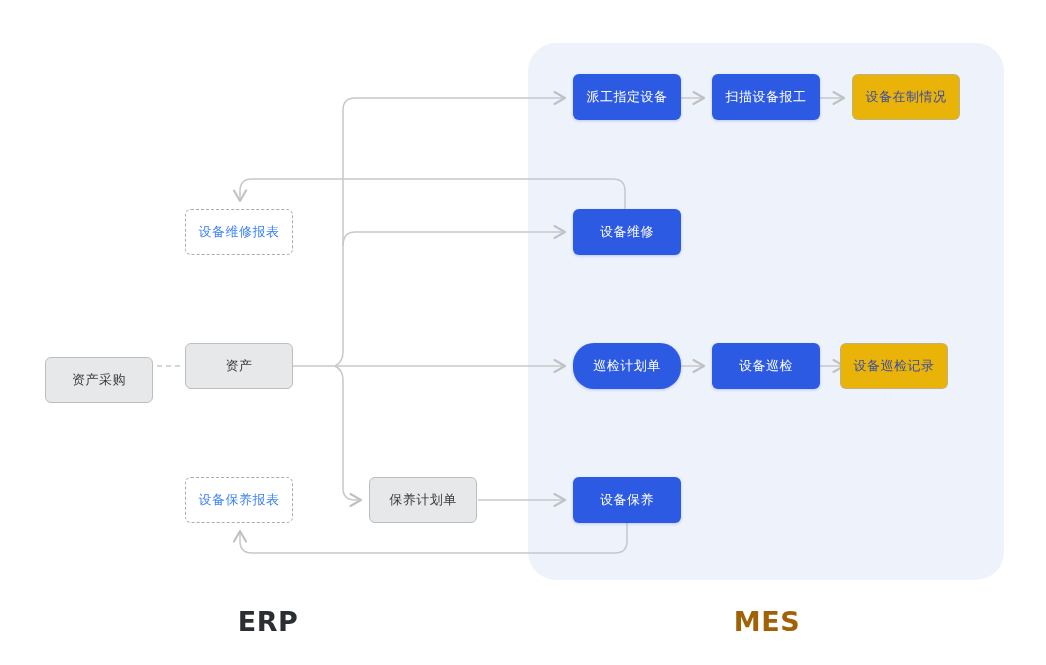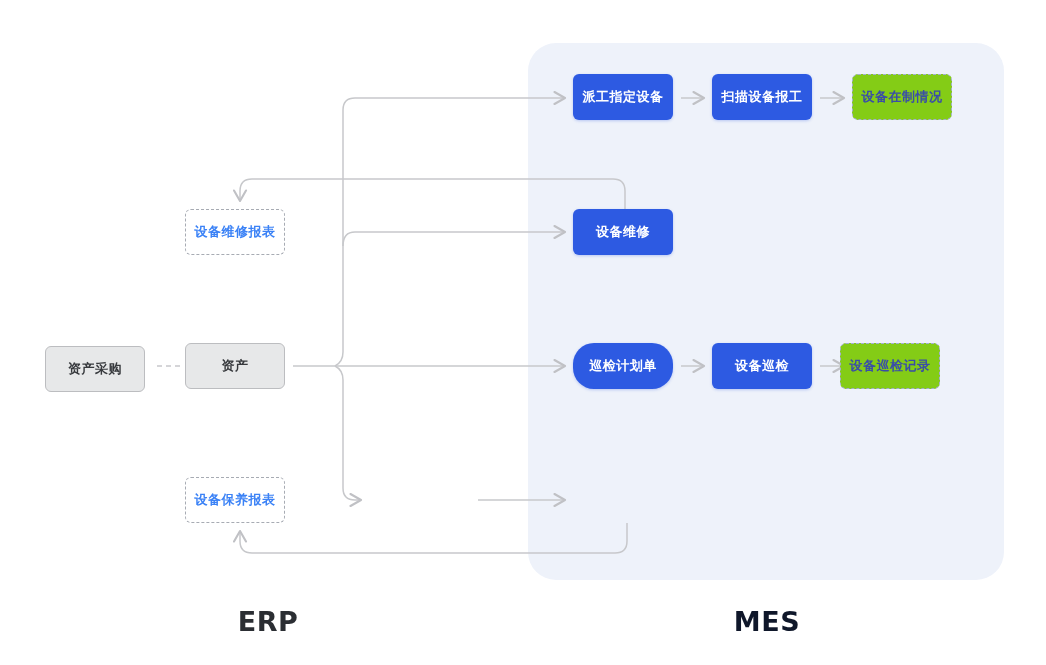--- a/index.html
+++ b/index.html
@@ -6,51 +6,51 @@
   .stage {
     position:relative; width:1046px; height:665px; background:#ffffff;
     font-family:"DejaVu Sans","Liberation Sans",sans-serif; overflow:hidden;
   }
   .mes-panel {
     position:absolute; left:528px; top:43px; width:476px; height:537px;
     background:#eef2fa; border-radius:28px;
   }
   .connector-layer { position:absolute; left:0; top:0; width:1046px; height:665px; }
   .node {
-    position:absolute; width:100px; height:46px; box-sizing:border-box;
+    position:absolute; width:108px; height:46px; box-sizing:border-box;
     display:flex; align-items:center; justify-content:center;
-    font-size:13px; font-weight:700; letter-spacing:0.5px; border-radius:6px;
+    font-size:13px; font-weight:400; letter-spacing:0.5px; border-radius:6px;
     white-space:nowrap;
   }
   .node.gray { background:#e7e8e9; border:1px solid #bcbdc0; color:#37393d; }
   .node.blue { background:#2d5ae2; color:#ffffff; box-shadow:0 1px 3px rgba(45,90,226,0.28); }
   .node.dashed-dark { background:#ffffff; border:1px dashed #a7abb3; color:#3b82f6; }
-  .node.dashed-blue { background:#84cc16; border:1px dashed #a3aed0; color:#3a4da8; }
+  .node.dashed-blue { background:#eab308; border:1px dashed #a3aed0; color:#3a4da8; }
 
   
-  .n-asset-purchase { left:45px;  top:346px; }
+  .n-asset-purchase { left:45px;  top:357px; }
   .n-asset          { left:185px; top:343px; }
   .n-repair-report  { left:185px; top:209px; }
   .n-maintain-report{ left:185px; top:477px; }
   .n-maintain-plan  { left:369px; top:477px; }
   .n-dispatch       { left:573px; top:74px;  }
   .n-scan-report    { left:712px; top:74px;  }
   .n-wip-status     { left:852px; top:74px;  }
   .n-repair         { left:573px; top:209px;text-align:right; }
   .n-inspect-plan   { left:573px; top:343px;border-radius:21px; }
   .n-inspect        { left:712px; top:343px;text-align:right; }
   .n-inspect-record { left:840px; top:343px; }
   .n-maintain       { left:573px; top:477px; }
 
   .sys-label {
     position:absolute; top:606px; transform:translateX(-50%);
     font-size:27px; font-weight:600; letter-spacing:0.5px;
   }
   .sys-label.erp { left:268px; color:#2b2e33; }
-  .sys-label.mes { left:767px; color:#0f172a; }
+  .sys-label.mes { left:767px; color:#a16207; }
 </style>
 </head>
 <body>
 
 <div class="stage">
 
   <div class="mes-panel"></div>
 
   <svg class="connector-layer" width="1046" height="665" viewBox="0 0 1046 665">
     <defs>
@@ -75,33 +75,35 @@
   </svg>
 
   <div class="node gray n-asset-purchase">资产采购</div>
 
   <div class="node gray n-asset">资产</div>
 
   <div class="node dashed-dark n-repair-report">设备维修报表</div>
 
   <div class="node dashed-dark n-maintain-report">设备保养报表</div>
 
+  <div class="node gray n-maintain-plan">保养计划单</div>
 
   <div class="node blue n-dispatch">派工指定设备</div>
 
   <div class="node blue n-scan-report">扫描设备报工</div>
 
   <div class="node dashed-blue n-wip-status">设备在制情况</div>
 
   <div class="node blue n-repair">设备维修</div>
 
   <div class="node blue n-inspect-plan">巡检计划单</div>
 
   <div class="node blue n-inspect">设备巡检</div>
 
   <div class="node dashed-blue n-inspect-record">设备巡检记录</div>
 
+  <div class="node blue n-maintain">设备保养</div>
 
   <div class="sys-label erp">ERP</div>
 
   <div class="sys-label mes">MES</div>
 
 </div>
 
 </body></html>

